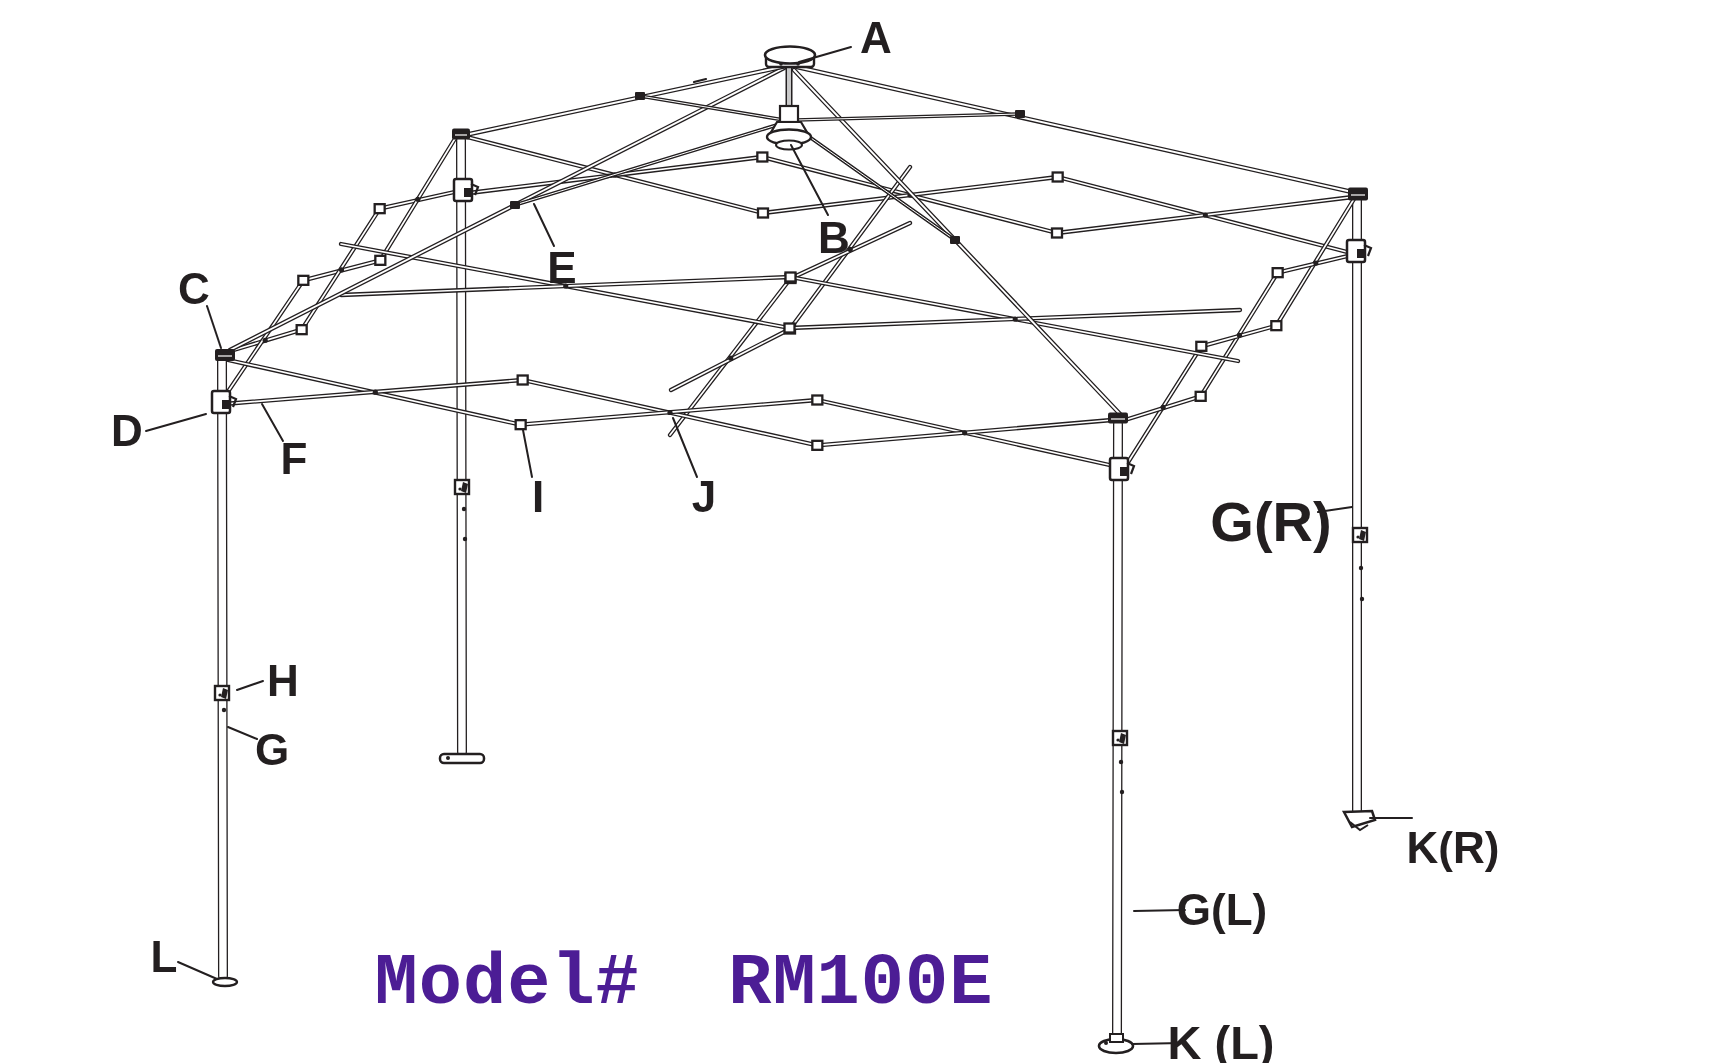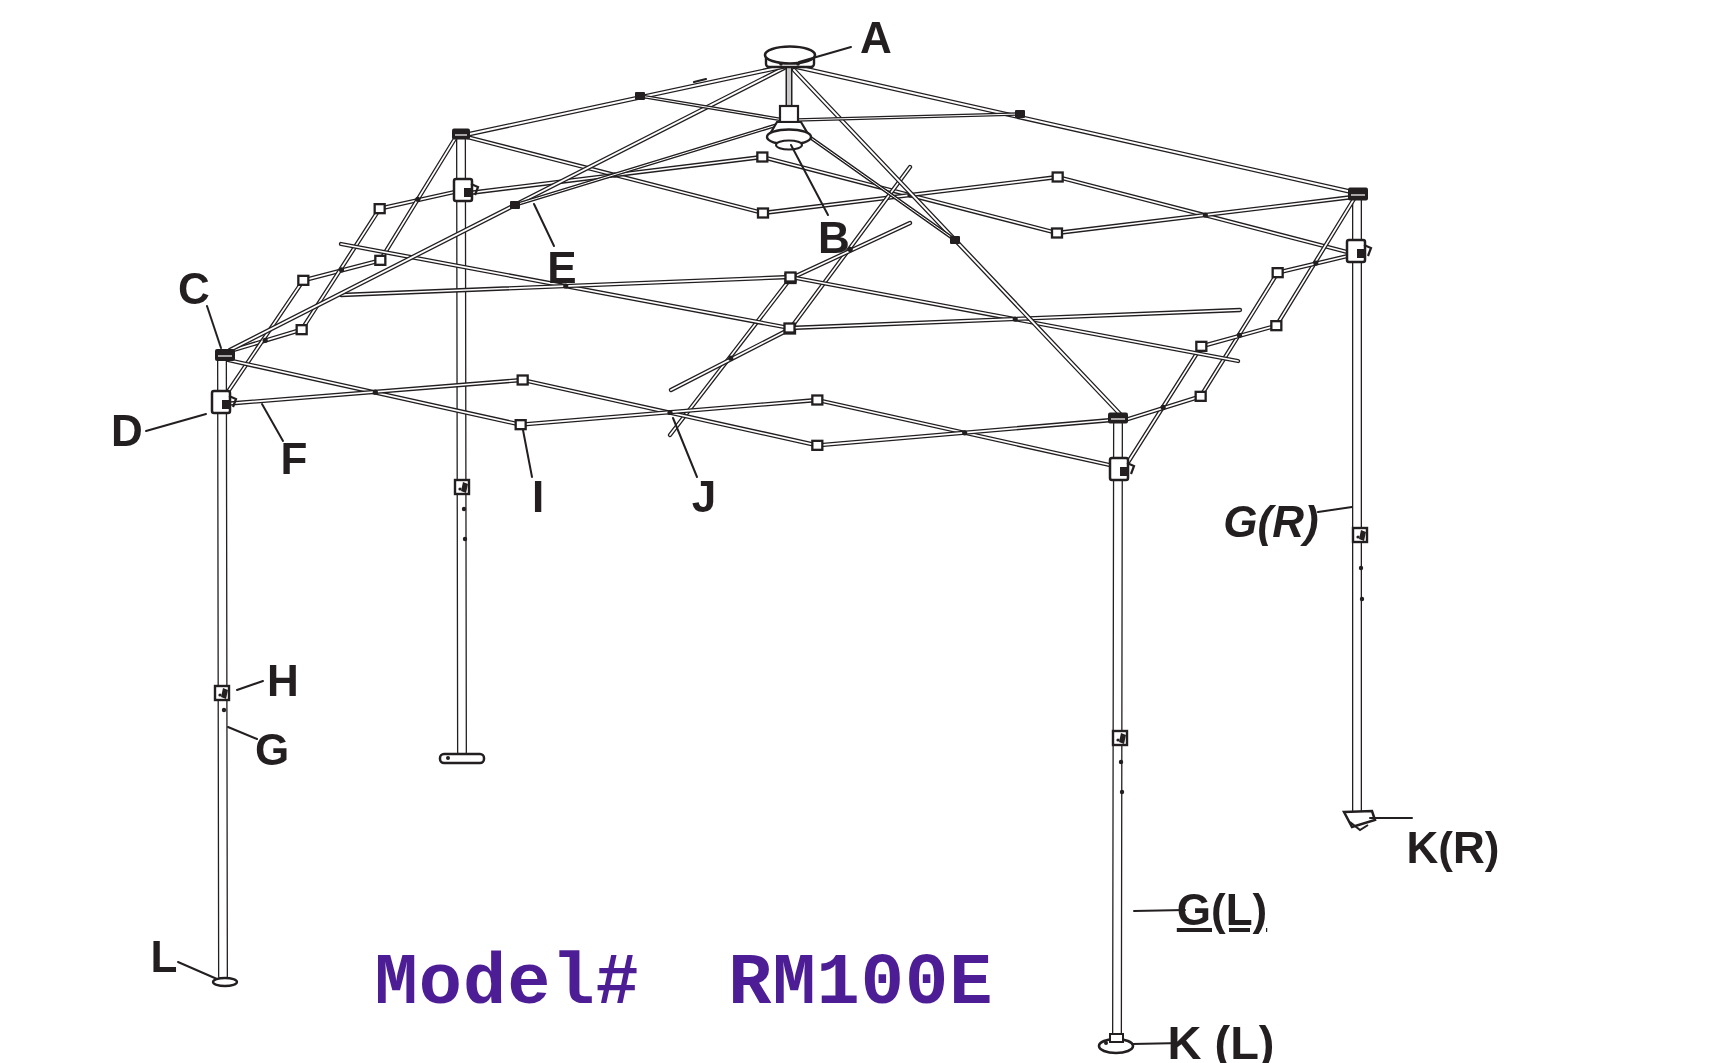--- a/index.html
+++ b/index.html
@@ -243,19 +243,19 @@
       <div class="part-label" style="left: 834px; top: 238px; font-size: 44px;">B</div>
       <div class="part-label" style="left: 194px; top: 289px; font-size: 44px;">C</div>
       <div class="part-label" style="left: 127px; top: 431px; font-size: 44px;">D</div>
       <div class="part-label" style="left: 562px; top: 268px; font-size: 44px;">E</div>
       <div class="part-label" style="left: 294px; top: 459px; font-size: 44px;">F</div>
       <div class="part-label" style="left: 538px; top: 497px; font-size: 44px;">I</div>
       <div class="part-label" style="left: 704px; top: 497px; font-size: 44px;">J</div>
       <div class="part-label" style="left: 283px; top: 681px; font-size: 44px;">H</div>
       <div class="part-label" style="left: 272px; top: 750px; font-size: 44px;">G</div>
       <div class="part-label" style="left: 164px; top: 957px; font-size: 44px;">L</div>
-      <div class="part-label" style="left: 1271px; top: 522px; font-size: 44px; font-style: italic;">G(R)</div>
+      <div class="part-label" style="left: 1271px; top: 522px; font-size: 56px;">G(R)</div>
       <div class="part-label" style="left: 1453px; top: 820px; font-size: 44px; margin-top: 28px;">K(R)</div>
-      <div class="part-label" style="left: 1222px; top: 910px; font-size: 44px; text-decoration: underline;">G(L)</div>
+      <div class="part-label" style="left: 1222px; top: 910px; font-size: 44px;">G(L)</div>
       <div class="part-label" style="left: 1221px; top: 1042px; font-size: 47px; text-align: center;">K (L)</div>
     </div>
   <div class="model-caption" style="left:684px;top:984px">Model#  RM100E</div>
 </div>
 
 </body></html>

